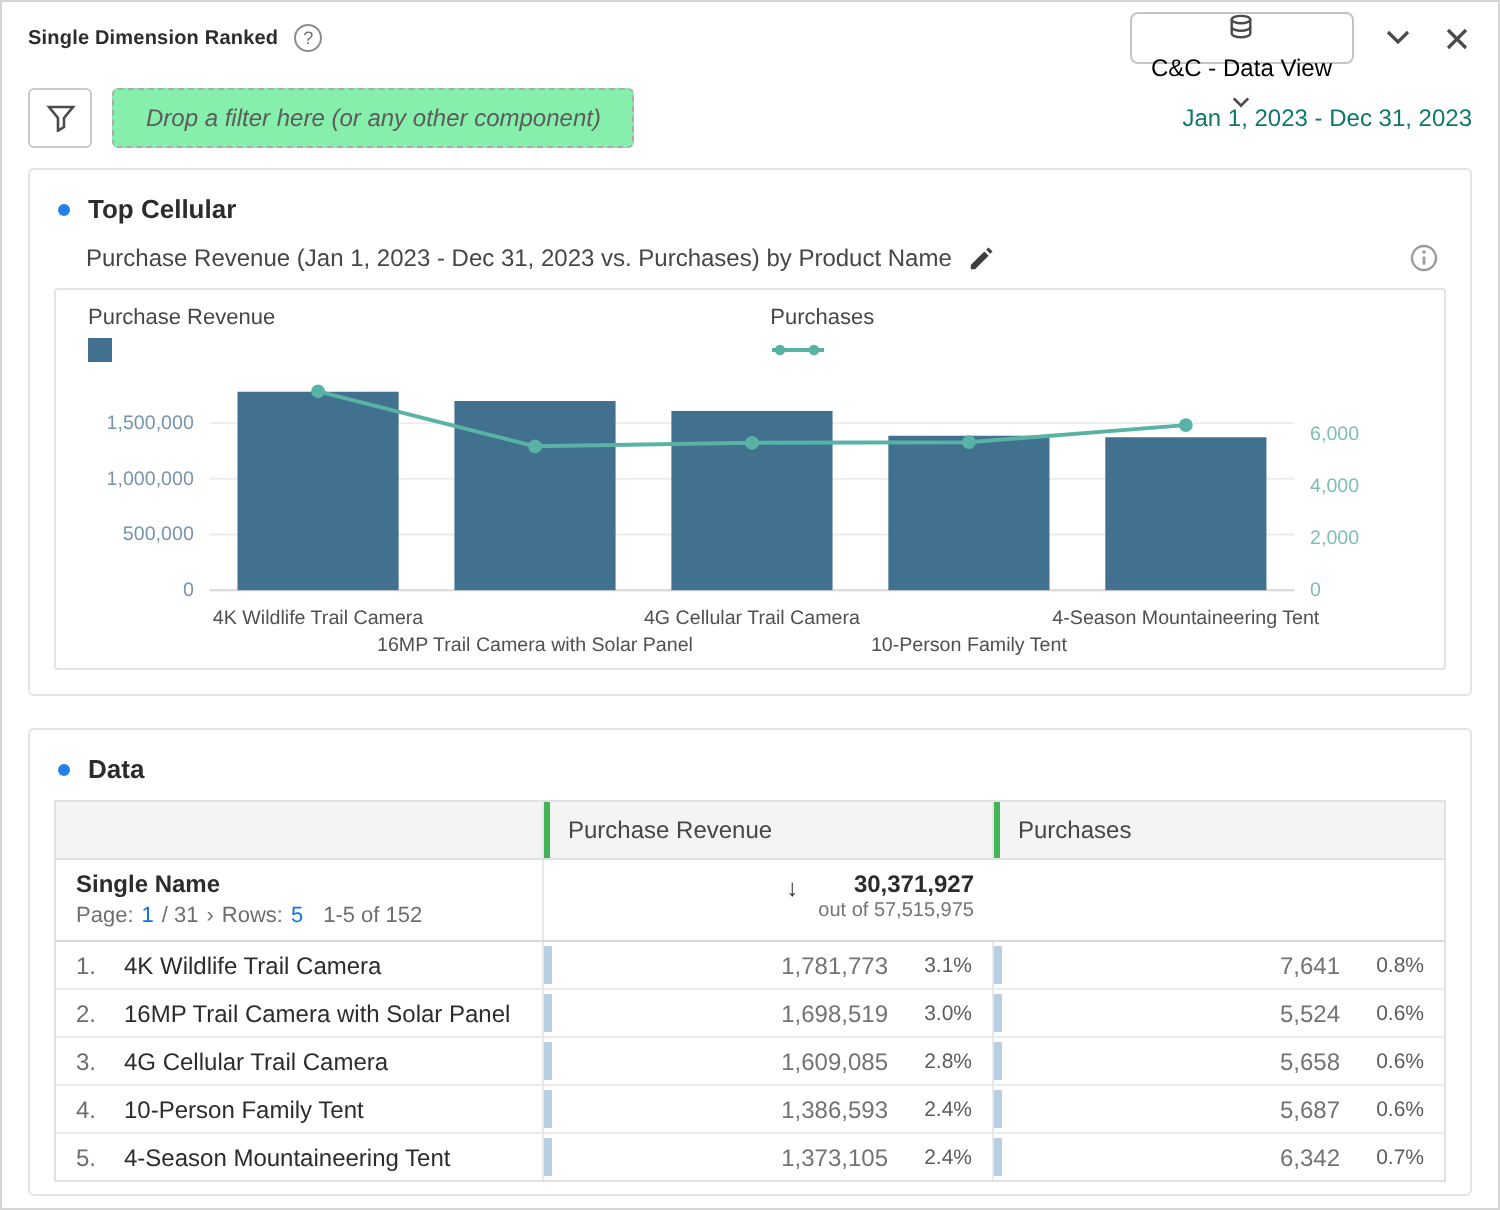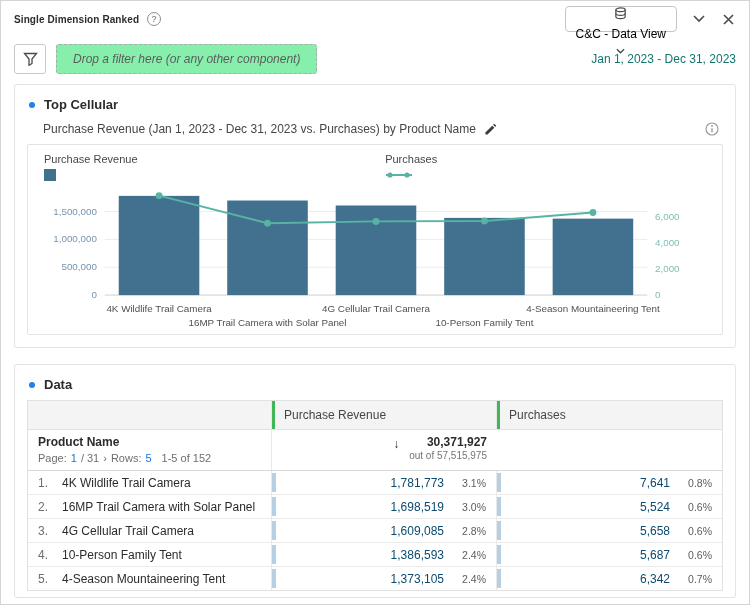--- a/index.html
+++ b/index.html
@@ -63,21 +63,21 @@
   .total-stack { display:flex; flex-direction:column; align-items:flex-end; }
   .total-val { font-weight:bold; font-size:12px; }
   .total-outof { font-size:10px; color:#757575; margin-top:1px; }
   .drow { border-bottom:1px solid #ebebeb; cursor:pointer; }
   .drow:last-child { border-bottom:none; }
   .drow > div { height:23px; display:flex; align-items:center; }
   .name-cell { padding-left:10px; gap:6px; }
   .row-num { color:#6e6e6e; width:18px; flex:0 0 auto; }
   .metric-cell { justify-content:flex-end; padding-right:10px; gap:12px; }
   .minibar { position:absolute; left:0; top:2px; bottom:2px; width:4px; background:#b7cfe3; }
-  .cell-val { font-size:12px; color:#0c4a6e; }
+  .cell-val { font-size:12px; color:#737373; }
   .cell-pct { font-size:10.5px; color:#5c5c5c; width:30px; text-align:right; }
 </style>
 </head>
 <body>
 
 <div class="page">
 
   <div class="topbar">
     <span class="panel-title">Single Dimension Ranked</span>
     <span class="help-circle">?</span>
@@ -210,21 +210,21 @@
           <span>Purchase Revenue</span>
         </div>
         <div>
           <span class="green-bar" style="background: rgb(68, 181, 86);"></span>
           <span>Purchases</span>
         </div>
       </div>
 
       <div class="trow subhead">
         <div class="dim-head">
-          <div class="dim-name">Product Name</div>
+          <div class="dim-name">Single Name</div>
           <div class="pagination">
             <span>Page:</span>
             <span class="lnk">1</span>
             <span>/ 31</span>
             <span>›</span>
             <span>Rows:</span>
             <span class="lnk">5</span>
             <span class="rng">1-5 of 152</span>
           </div>
         </div>

